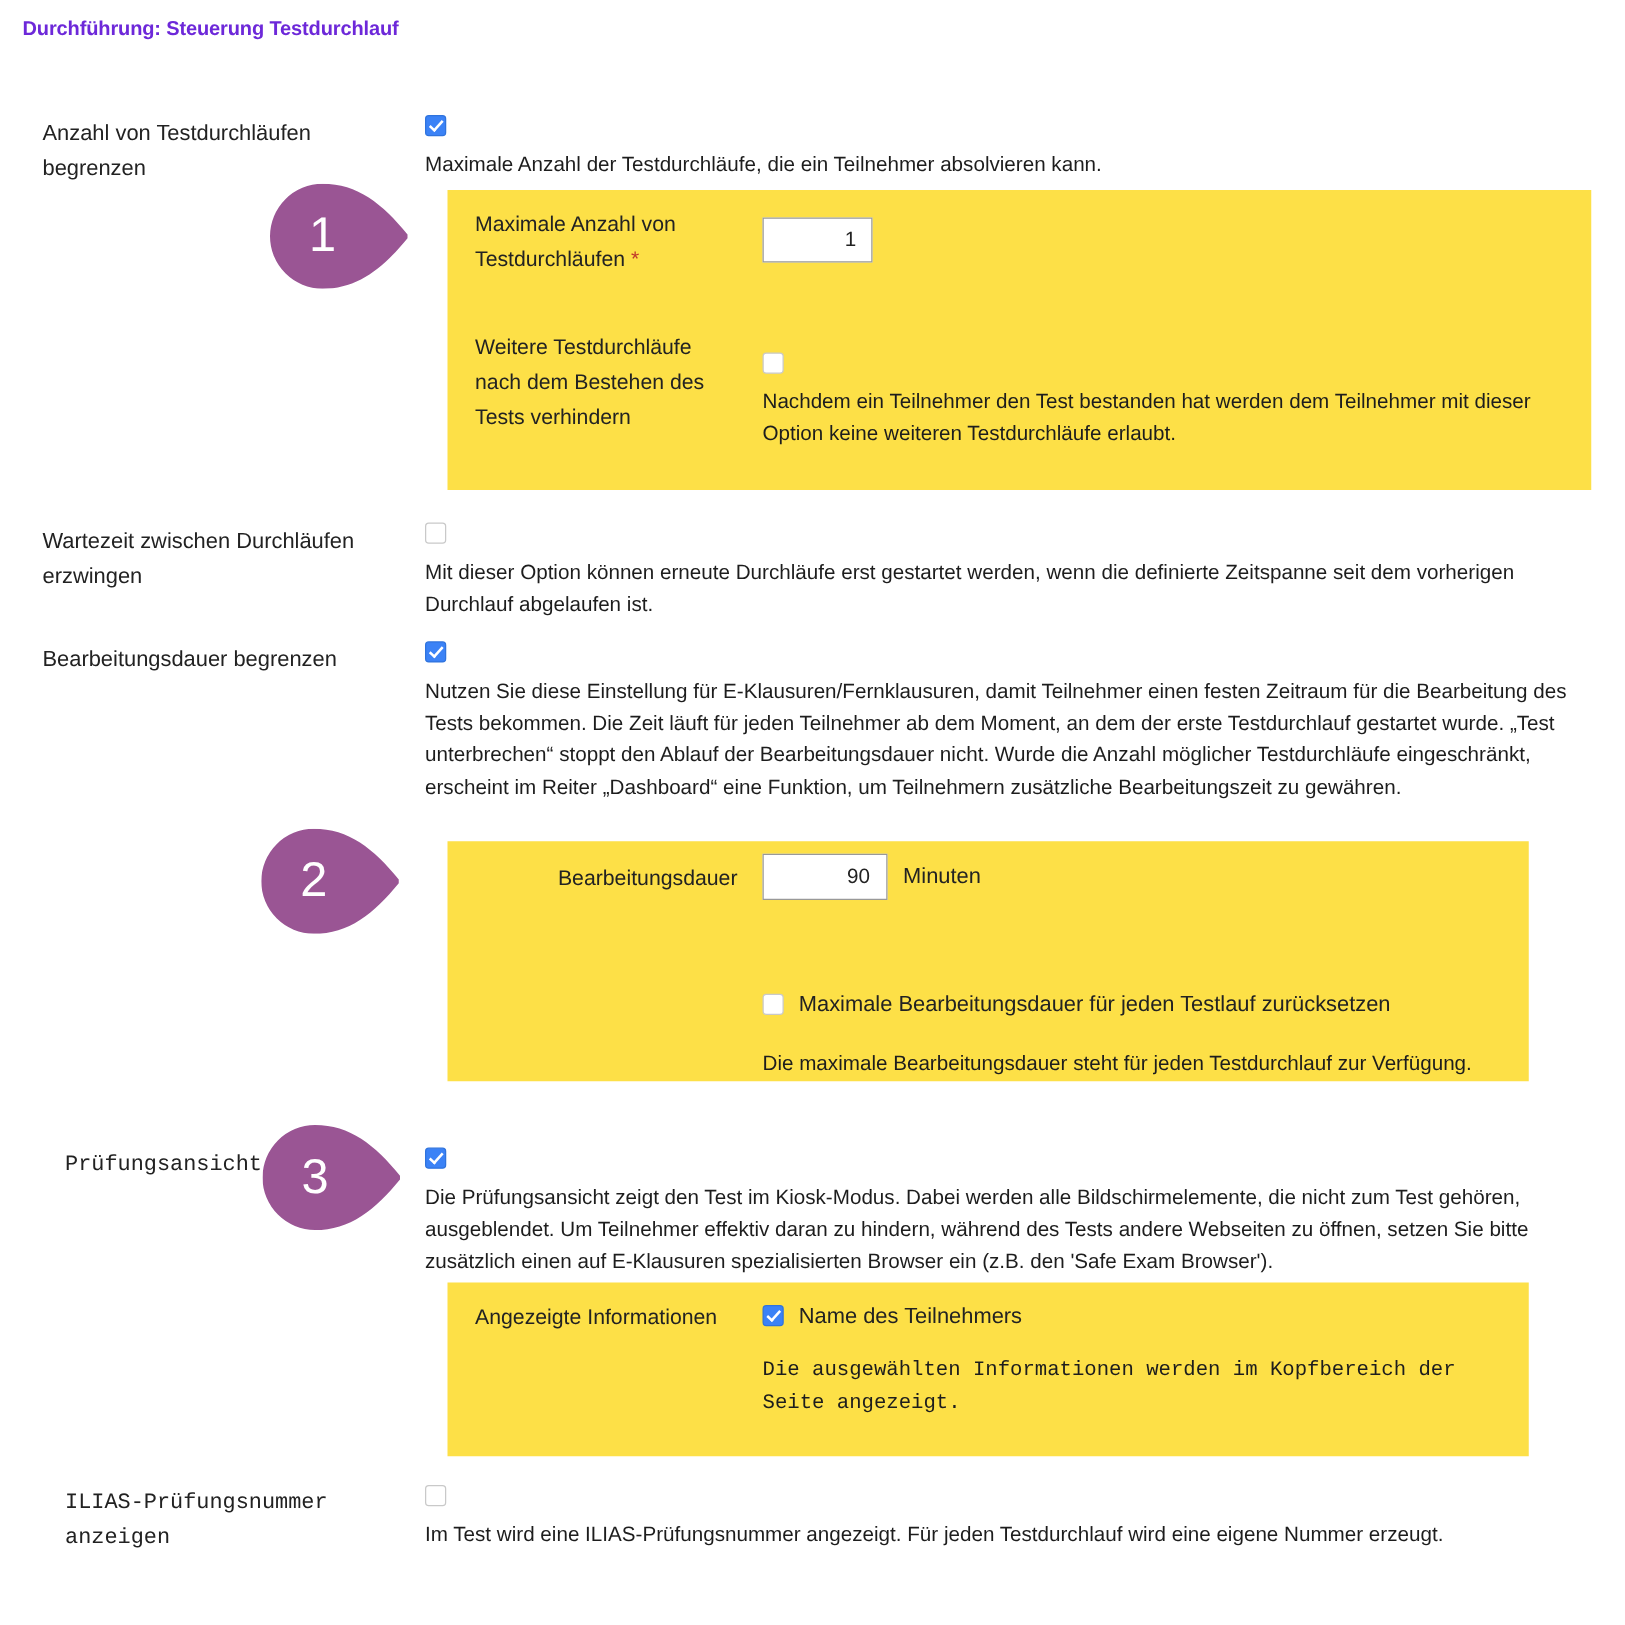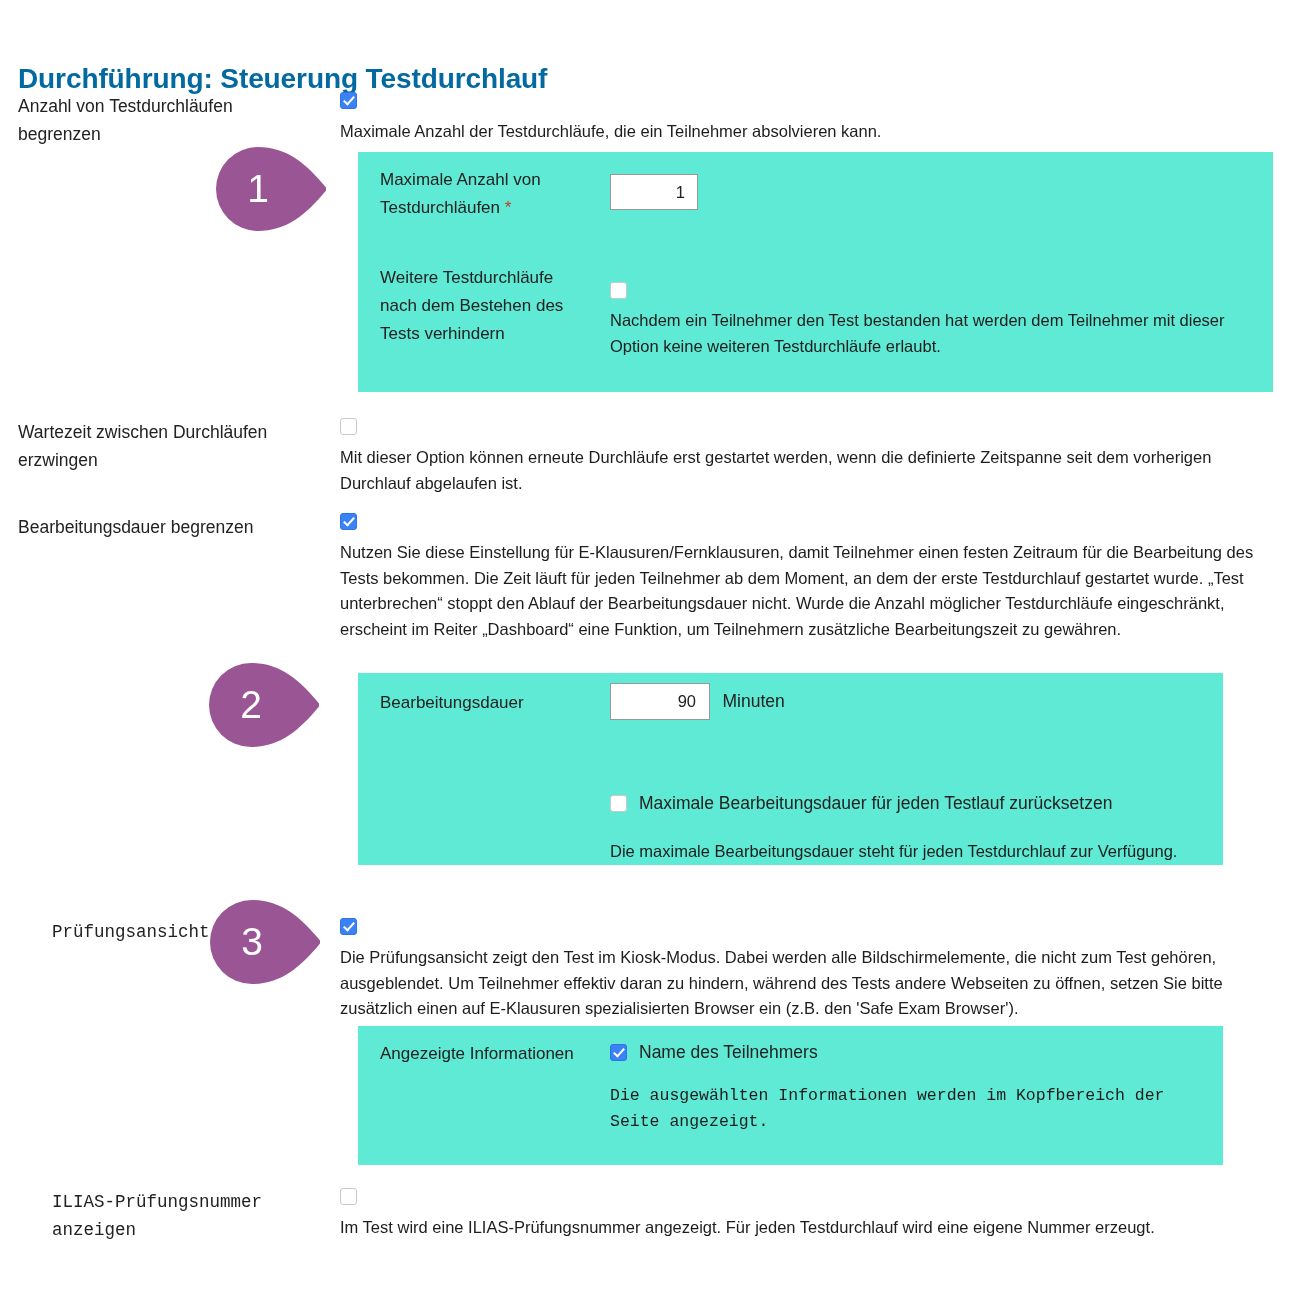--- a/index.html
+++ b/index.html
@@ -20,37 +20,36 @@
     position: relative;
     width: 1300px;
     height: 1300px;
   }
 
   
   .page-title {
     position: absolute;
     left: 18px;
     top: 15px;
-    font-size: 28px;
+    font-size: 16px;
     font-weight: bold;
-    color: #0369a1;
+    color: #6d28d9;
     letter-spacing: -0.1px;
     white-space: nowrap;
-    margin-top: 48px;
   }
 
   
   .form-row {
     position: absolute;
     left: 0;
     width: 1300px;
   }
   .row-label {
     position: absolute;
-    left: 18px;
+    left: 34px;
     width: 300px;
     font-size: 17.5px;
     line-height: 28px;
     color: #222222;
   }
   .row-label.indent-sm { left: 52px; width: 295px; font-family: Liberation Mono, monospace; }
 
   .row-body {
     position: absolute;
     left: 340px;
@@ -93,21 +92,21 @@
     line-height: 25.5px;
     color: #1d1d1d;
     margin: 0;
   }
   .desc.w-narrow { width: 925px; }
 
   
   .panel {
     position: absolute;
     left: 358px;
-    background: #5eead4;
+    background: #fde047;
     box-sizing: border-box;
   }
   .panel-row {
     position: relative;
   }
   .panel-label {
     position: absolute;
     left: 22px;
     width: 210px;
     font-size: 17px;
@@ -230,21 +229,21 @@
     <div class="row-label">Bearbeitungsdauer begrenzen</div>
     <div class="row-body">
       <span class="cb on"></span>
       <p class="desc w-narrow" style="margin-top:9px;">Nutzen Sie diese Einstellung für E-Klausuren/Fernklausuren, damit Teilnehmer einen festen Zeitraum für die Bearbeitung des Tests bekommen. Die Zeit läuft für jeden Teilnehmer ab dem Moment, an dem der erste Testdurchlauf gestartet wurde. „Test unterbrechen“ stoppt den Ablauf der Bearbeitungsdauer nicht. Wurde die Anzahl möglicher Testdurchläufe eingeschränkt, erscheint im Reiter „Dashboard“ eine Funktion, um Teilnehmern zusätzliche Bearbeitungszeit zu gewähren.</p>
     </div>
   </div>
 
   <div class="panel" style="top:673px; width:865px; height:192px;">
 
     <div class="panel-row" style="position:absolute; left:0; top:10px; width:865px;">
-      <div class="panel-label" style="top:6px;">Bearbeitungsdauer</div>
+      <div class="panel-label" style="top:6px;text-align:right;">Bearbeitungsdauer</div>
       <div class="panel-field" style="top:0;">
         <input class="txt narrow" type="text" value="90" style="">
         <span class="unit" style="margin-left:8px;">Minuten</span>
       </div>
     </div>
 
     <div class="panel-row" style="position:absolute; left:0; top:118px; width:865px;">
       <div class="panel-field" style="top:0; width:620px;">
         <div class="opt-line">
           <span class="cb off"></span><span>Maximale Bearbeitungsdauer für jeden Testlauf zurücksetzen</span>

